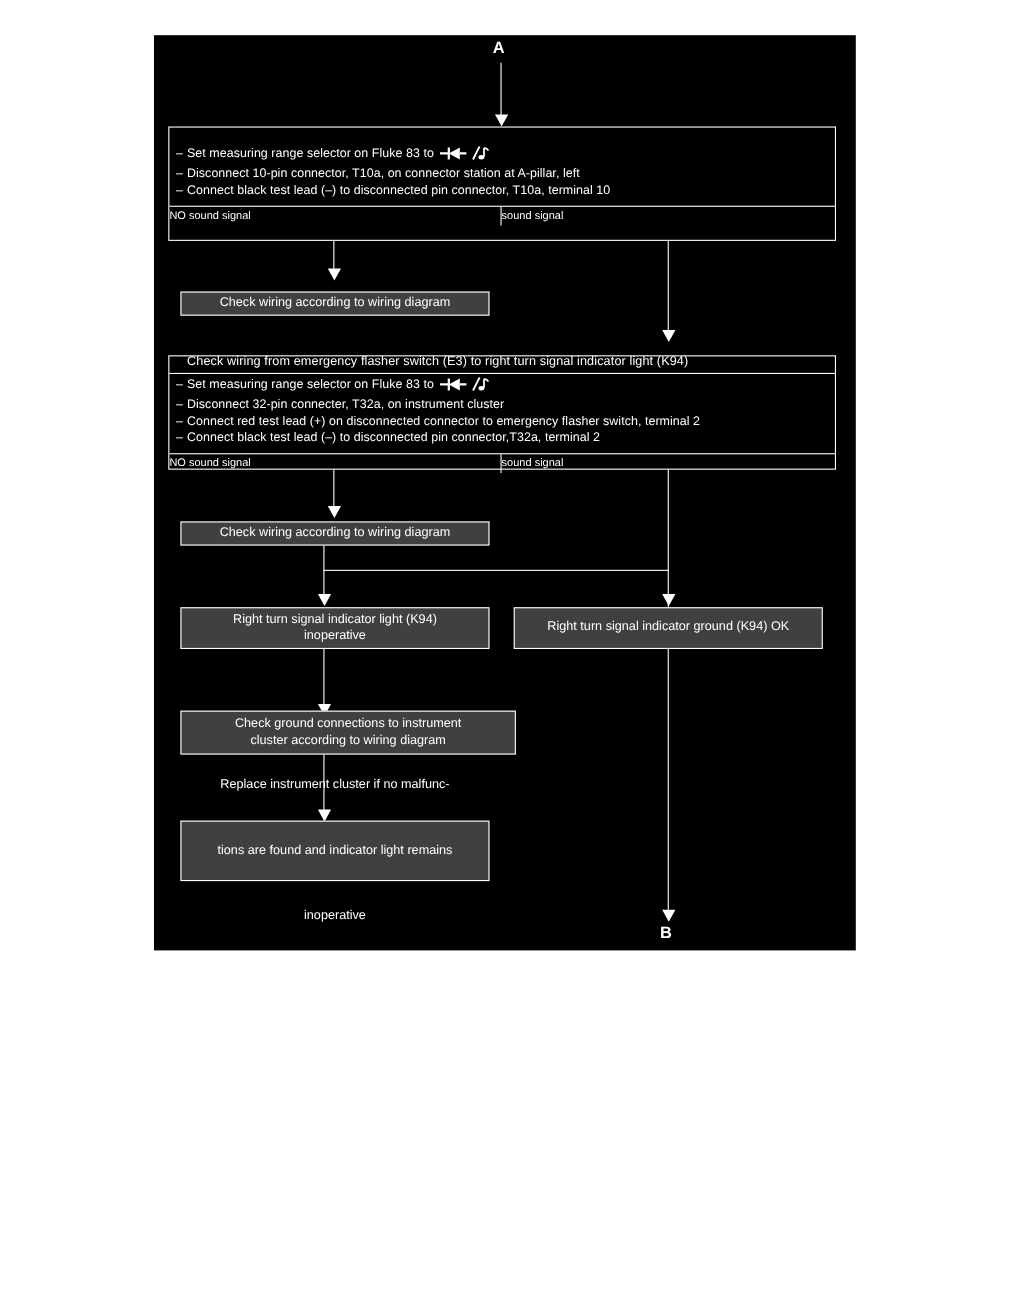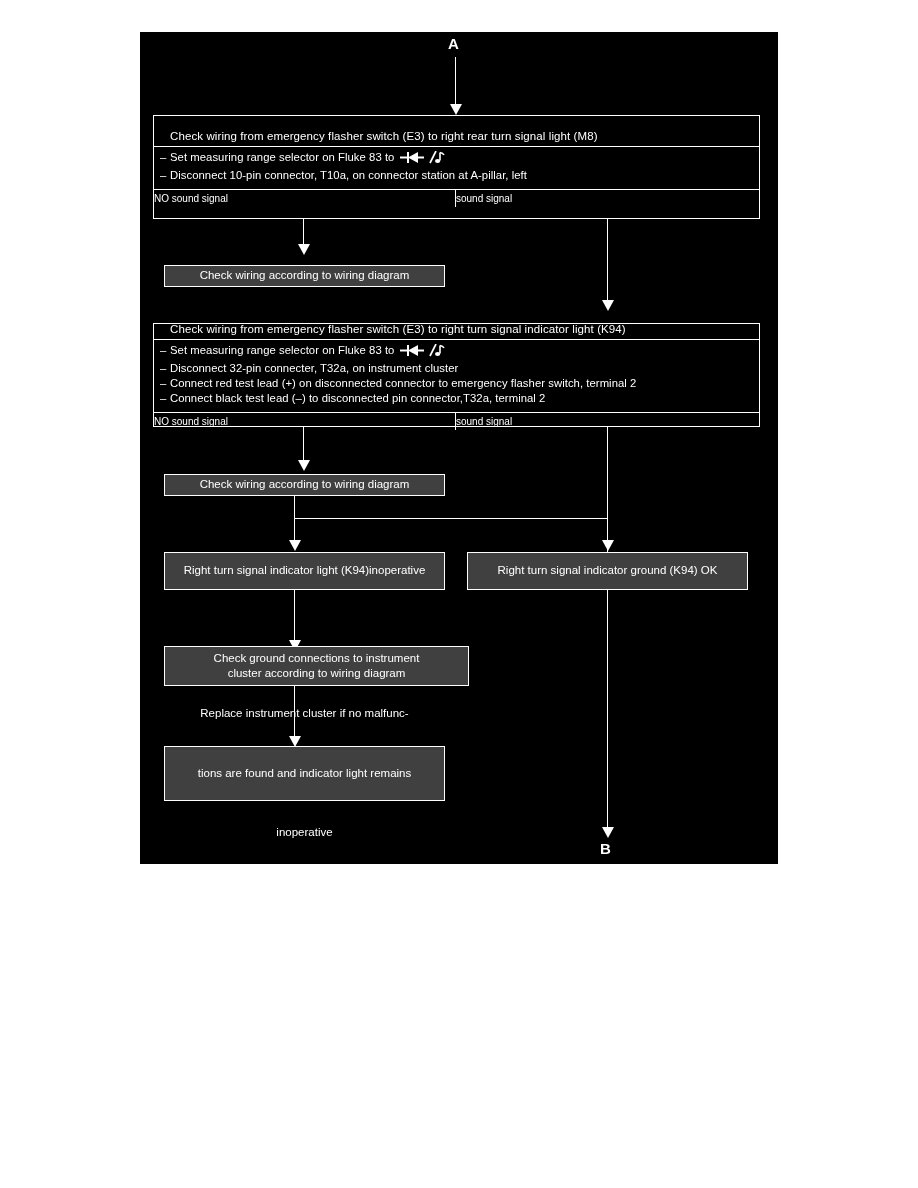--- a/index.html
+++ b/index.html
@@ -132,41 +132,43 @@
 <div id="page">
 
   <div id="canvas">
 
     <div class="tag" style="left:308px; top:3px;">A</div>
     <div class="vline" style="left:315px; top:25px; height:50px;"></div>
     <div class="arrowhead" style="left:310px; top:72px;"></div>
 
     <div class="box" style="left:13px; top:83px; width:607px; height:104px;">
 
-      <div class="box-title">Check wiring from emergency flasher switch (E3) to right rear turn signal light (M8)</div>
 
       <div class="box-steps">
         <div class="step">
           <span class="dash">–</span><span>Set measuring range selector on Fluke 83 to</span>
           <span class="fluke-sym">
             <svg width="46" height="13" viewBox="0 0 46 13">
               <line x1="1" y1="6.5" x2="9" y2="6.5" stroke="#fff" stroke-width="2"></line>
               <line x1="9" y1="1" x2="9" y2="12" stroke="#fff" stroke-width="2"></line>
               <polygon points="9,6.5 19,1 19,12" fill="#fff"></polygon>
               <line x1="19" y1="6.5" x2="25" y2="6.5" stroke="#fff" stroke-width="2"></line>
               <line x1="31" y1="12" x2="37" y2="0" stroke="#fff" stroke-width="1.7"></line>
               <line x1="41" y1="1.5" x2="41" y2="9.5" stroke="#fff" stroke-width="1.6"></line>
               <ellipse cx="38.6" cy="10" rx="2.6" ry="2" fill="#fff"></ellipse>
               <path d="M41 1.5 q3 0.5 4 2.5" stroke="#fff" stroke-width="1.6" fill="none"></path>
             </svg>
           </span>
         </div>
         <div class="step">
           <span class="dash">–</span><span>Disconnect 10-pin connector, T10a, on connector station at A-pillar, left</span>
         </div>
+        <div class="step">
+          <span class="dash">–</span><span>Connect black test lead (–) to disconnected pin connector, T10a, terminal 10</span>
+        </div>
       </div>
 
       <div class="outcome-row">
         <div class="outcome">NO sound signal</div>
         <div class="outcome right-cell">sound signal</div>
       </div>
     </div>
 
     <div class="vline" style="left:163px; top:187px; height:28px;"></div>
     <div class="arrowhead" style="left:158px; top:212px;"></div>
@@ -223,21 +225,21 @@
     <div class="simplebox" style="left:24px; top:442px; width:281px; height:22px;">
       <span>Check wiring according to wiring diagram</span>
     </div>
 
     <div class="vline" style="left:154px; top:464px; height:22px;"></div>
     <div class="hline" style="left:154px; top:486px; width:314px;"></div>
     <div class="vline" style="left:154px; top:486px; height:26px;"></div>
     <div class="arrowhead" style="left:149px; top:508px;"></div>
     <div class="arrowhead" style="left:462px; top:508px;"></div>
 
-    <div class="simplebox" style="left:24px; top:520px; width:281px; height:38px; flex-direction:row;">
+    <div class="simplebox" style="left:24px; top:520px; width:281px; height:38px; flex-direction:column;">
       <span>Right turn signal indicator light (K94)</span>
       <span>inoperative</span>
     </div>
 
     <div class="simplebox" style="left:327px; top:520px; width:281px; height:38px;">
       <span>Right turn signal indicator ground (K94) OK</span>
     </div>
 
     <div class="vline" style="left:154px; top:558px; height:54px;"></div>
     <div class="arrowhead" style="left:149px; top:608px;"></div>

